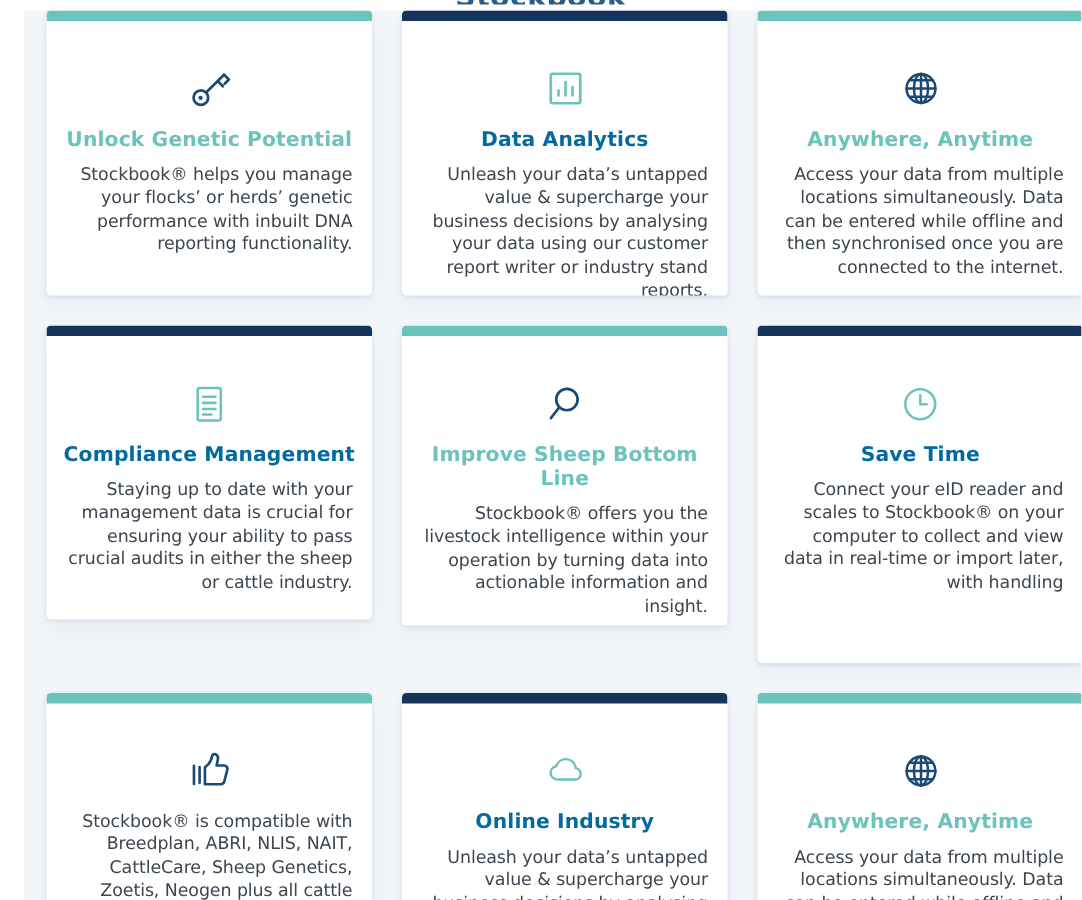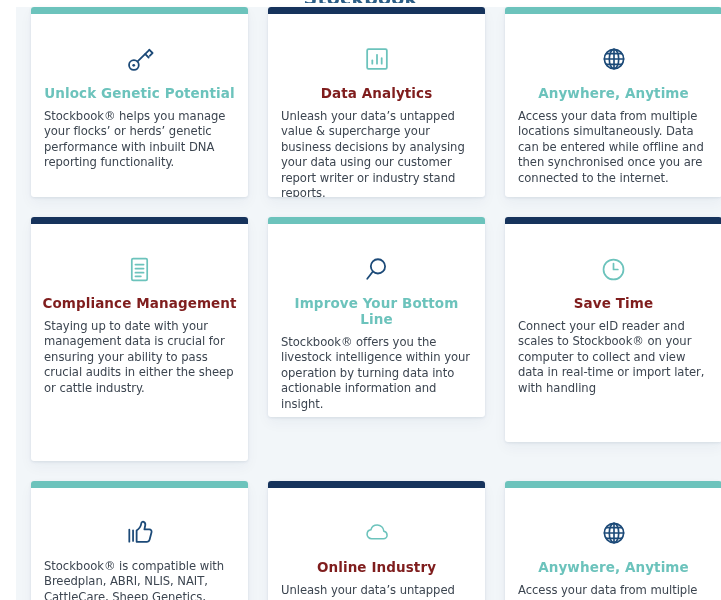--- a/index.html
+++ b/index.html
@@ -92,24 +92,24 @@
 
   .card-title {
     text-align: center;
     font-size: 13.5px;
     font-weight: 700;
     line-height: 16px;
     margin: 0 10px 8px 10px;
     letter-spacing: .1px;
   }
   .card-title.teal { color: #6cc3bc; font-weight: 600; }
-  .card-title.navy { color: #7f1d1d; }
+  .card-title.navy { color: #0369a1; }
 
   .card-body {
-    text-align: left;
+    text-align: right;
     font-size: 11.6px;
     line-height: 15.4px;
     color: #3c4550;
     margin: 0 13px;
     letter-spacing: -0.05px;
   }
 </style>
 </head>
 <body>
 
@@ -154,21 +154,21 @@
               <path d="M5 16 L27 16"></path>
               <path d="M7.2 9.8 L24.8 9.8"></path>
               <path d="M7.2 22.2 L24.8 22.2"></path>
               <ellipse cx="16" cy="16" rx="5.4" ry="11"></ellipse>
               <path d="M16 5 L16 27"></path>
             </svg>
           </div>
           <div class="card-title teal">Anywhere, Anytime</div>
           <p class="card-body">Access your data from multiple locations simultaneously. Data can be entered while offline and then synchronised once you are connected to the internet.</p>
         </div>
-        <div class="card in-row-2" style="height: 244px;">
+        <div class="card in-row-2" style="height: 196px;">
           <span class="accent navy"></span>
           <div class="icon-wrap">
             <svg width="29" height="29" viewBox="0 0 32 32" fill="none" stroke="#6cc3bc" stroke-width="1.9" stroke-linecap="round" stroke-linejoin="round">
               <rect x="7.5" y="4" width="17" height="24" rx="1.5"></rect>
               <path d="M11.5 10.5 L20.5 10.5"></path>
               <path d="M11.5 15 L20.5 15"></path>
               <path d="M11.5 19.5 L20.5 19.5"></path>
               <path d="M11.5 23.5 L17.5 23.5"></path>
             </svg>
           </div>
@@ -176,21 +176,21 @@
           <p class="card-body">Staying up to date with your management data is crucial for ensuring your ability to pass crucial audits in either the sheep or cattle industry.</p>
         </div>
         <div class="card in-row-2" style="height: 200px;">
           <span class="accent teal"></span>
           <div class="icon-wrap">
             <svg width="30" height="30" viewBox="0 0 32 32" fill="none" stroke="#1c4a78" stroke-width="1.9" stroke-linecap="round" stroke-linejoin="round">
               <circle cx="17" cy="13.2" r="7.6"></circle>
               <path d="M11.6 18.7 L5.6 26.4"></path>
             </svg>
           </div>
-          <div class="card-title teal">Improve Your Bottom Line</div>
+          <div class="card-title teal">Improve Sheep Bottom Line</div>
           <p class="card-body">Stockbook® offers you the livestock intelligence within your operation by turning data into actionable information and insight.</p>
         </div>
         <div class="card in-row-2" style="height: 225px;">
           <span class="accent navy"></span>
           <div class="icon-wrap">
             <svg width="29" height="29" viewBox="0 0 32 32" fill="none" stroke="#6cc3bc" stroke-width="1.9" stroke-linecap="round" stroke-linejoin="round">
               <circle cx="16" cy="16" r="11"></circle>
               <path d="M16 9.5 L16 16 L20.8 16"></path>
             </svg>
           </div>

